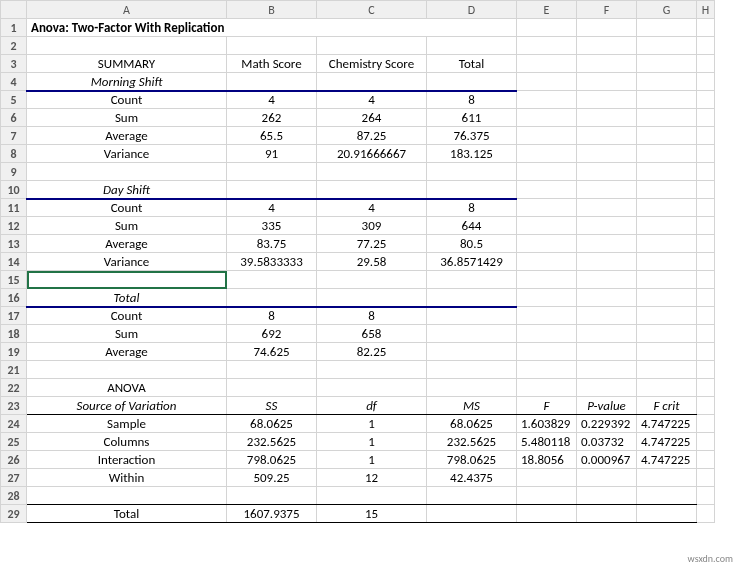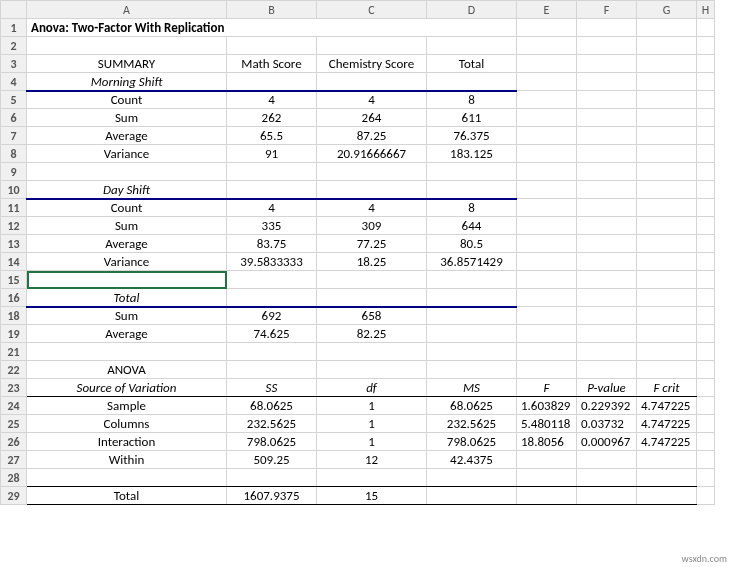--- a/index.html
+++ b/index.html
@@ -57,21 +57,21 @@
   .tline { border-top: 1px solid #000 !important; }
   .thick-bottom { border-bottom: 2px solid #000080 !important; }
   .selected {
     outline: 2px solid #217346;
     outline-offset: -2px;
     background: #fff;
   }
   .watermark {
     position: fixed;
     bottom: 2px;
-    right: 16px;
+    right: 10px;
     font-size: 10px;
     color: #888;
   }
 </style>
 </head>
 <body>
 
 <table class="spreadsheet">
   <tbody>
       <tr>
@@ -236,21 +236,21 @@
     <td></td>
         <td></td>
         <td></td>
         <td></td>
       </tr>
 
   <tr>
         <th class="rowhdr">14</th>
     <td class="center">Variance</td>
     <td class="center">39.5833333</td>
-    <td class="center">18.25</td>
+    <td class="center">29.58</td>
     <td class="center">36.8571429</td>
     <td></td>
         <td></td>
         <td></td>
         <td></td>
       </tr>
 
   <tr>
         <th class="rowhdr">15</th>
     <td class="selected"></td>
@@ -268,20 +268,31 @@
     <td class="center italic thick-bottom">Total</td>
     <td class="thick-bottom"></td>
         <td class="thick-bottom"></td>
         <td class="thick-bottom"></td>
     <td></td>
         <td></td>
         <td></td>
         <td></td>
       </tr>
 
+  <tr>
+        <th class="rowhdr">17</th>
+    <td class="center">Count</td>
+    <td class="center">8</td>
+    <td class="center">8</td>
+    <td></td>
+        <td></td>
+        <td></td>
+        <td></td>
+        <td></td>
+      </tr>
 
   <tr>
         <th class="rowhdr">18</th>
     <td class="center">Sum</td>
     <td class="center">692</td>
     <td class="center">658</td>
     <td></td>
         <td></td>
         <td></td>
         <td></td>

